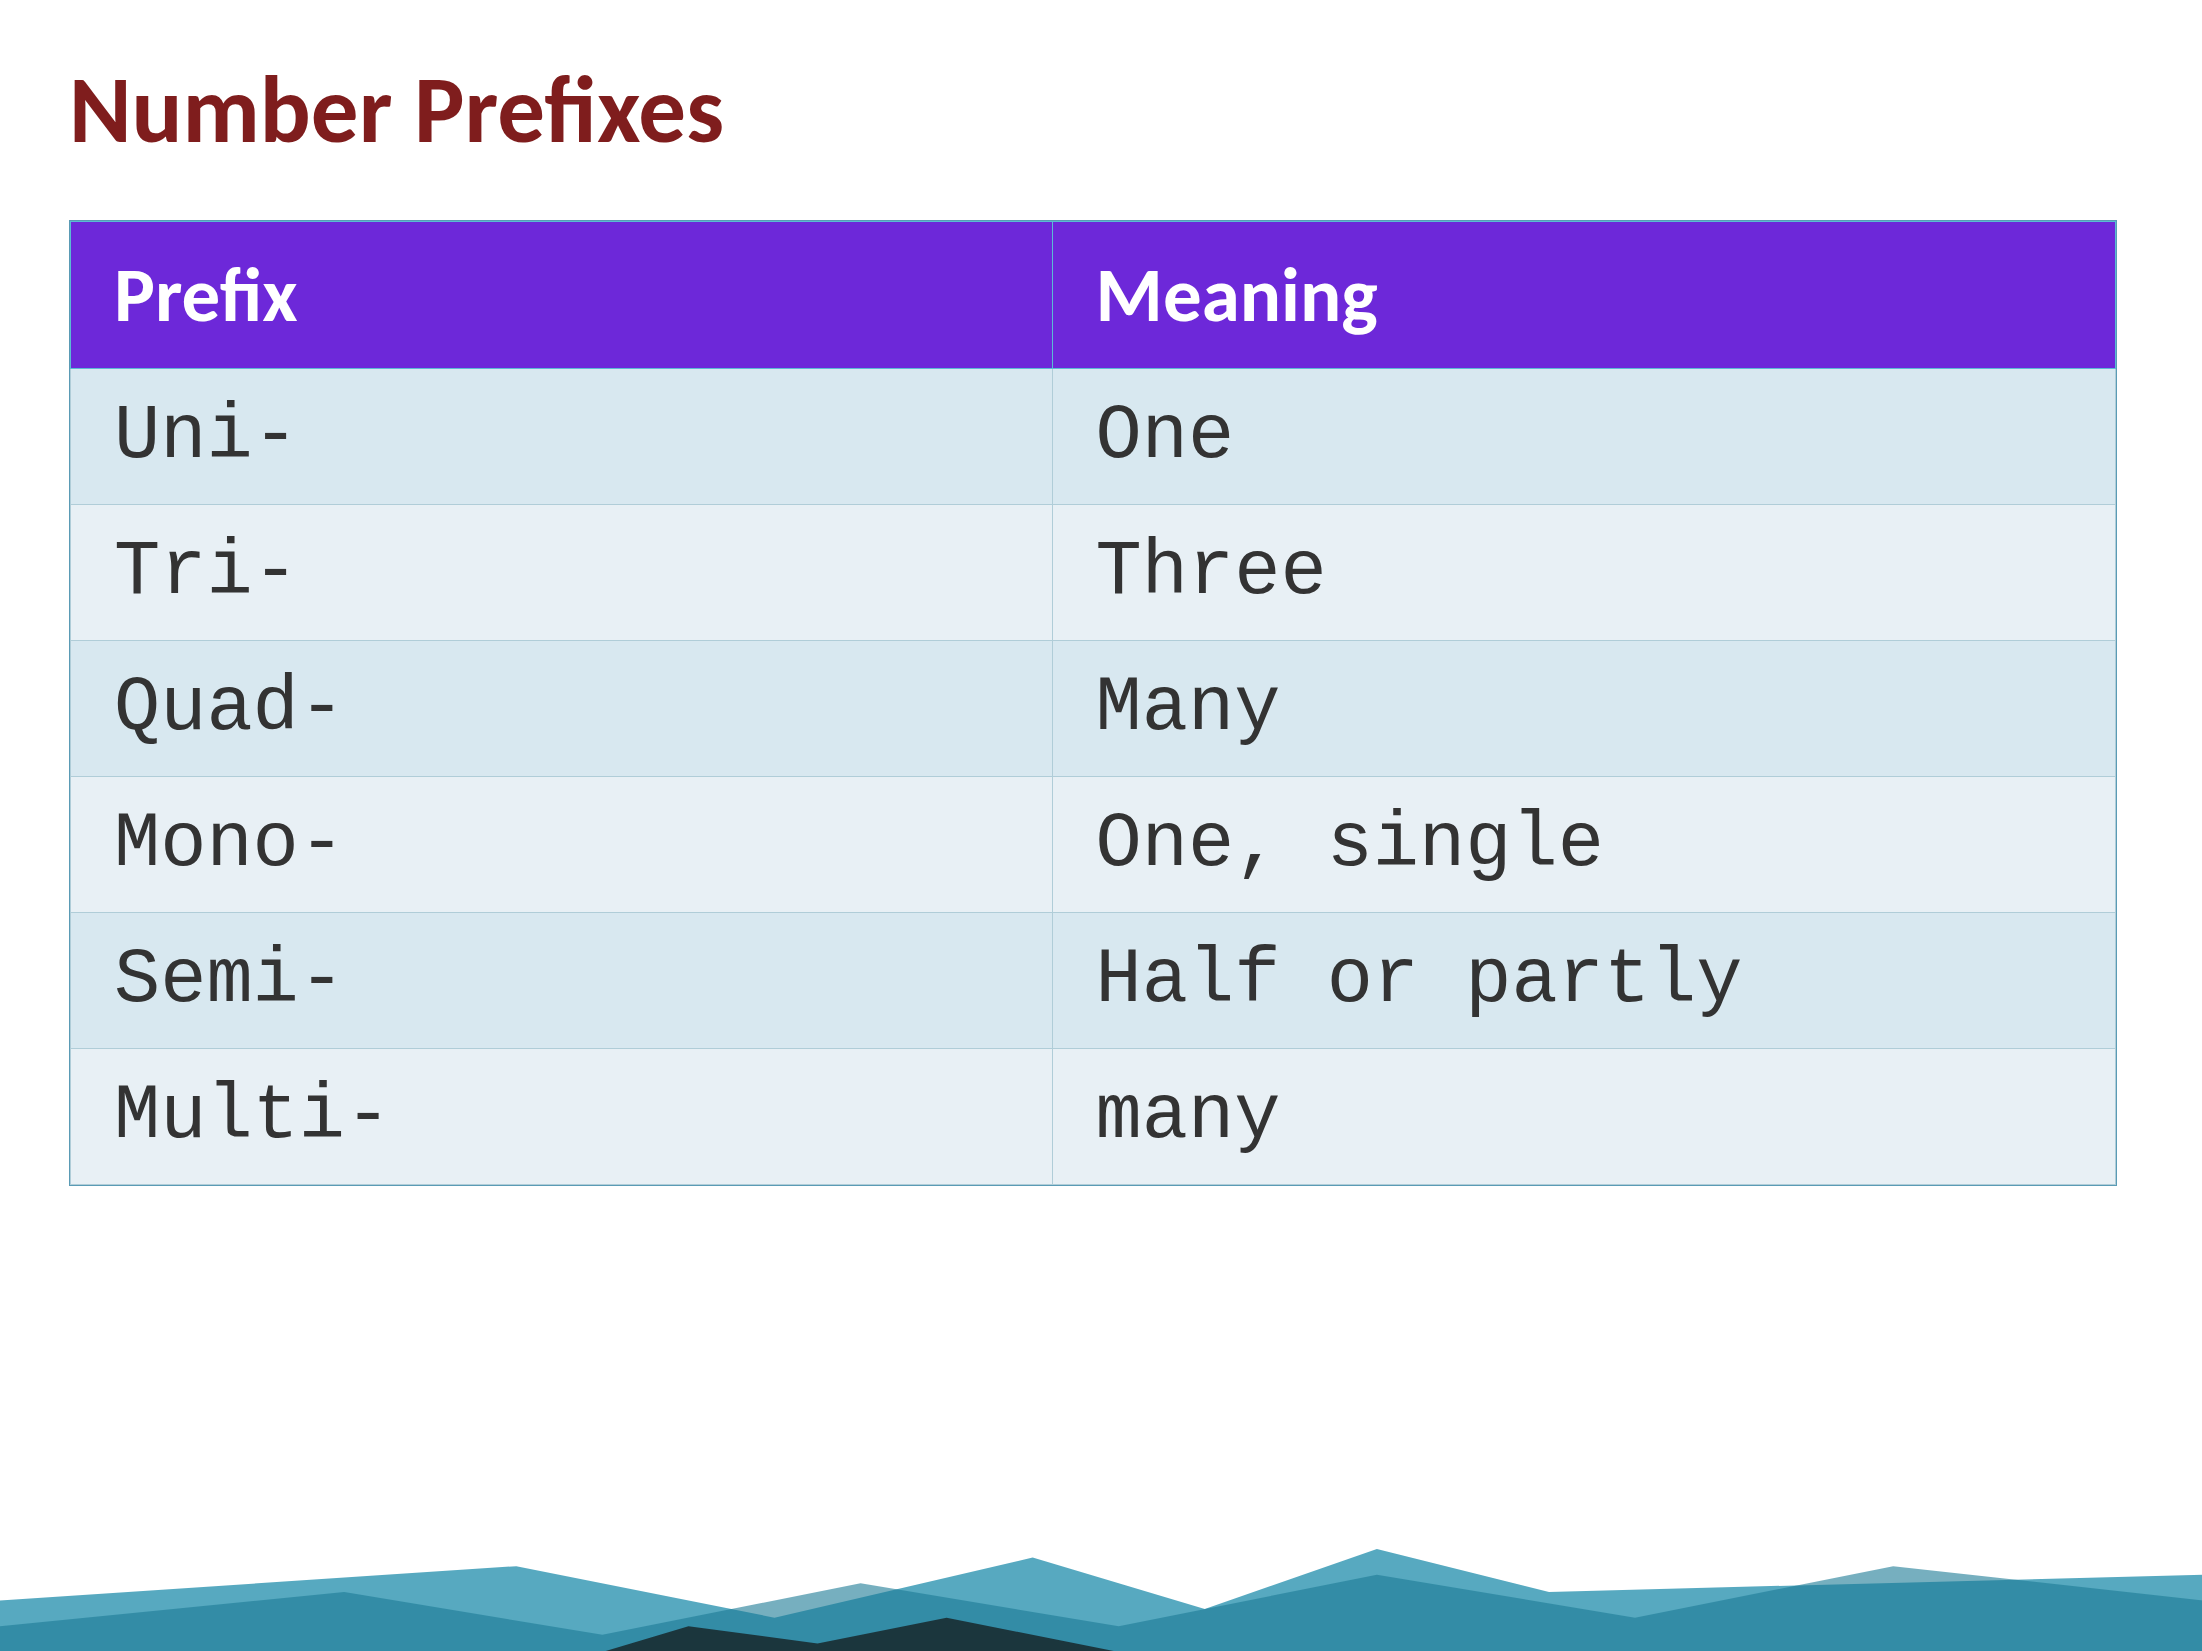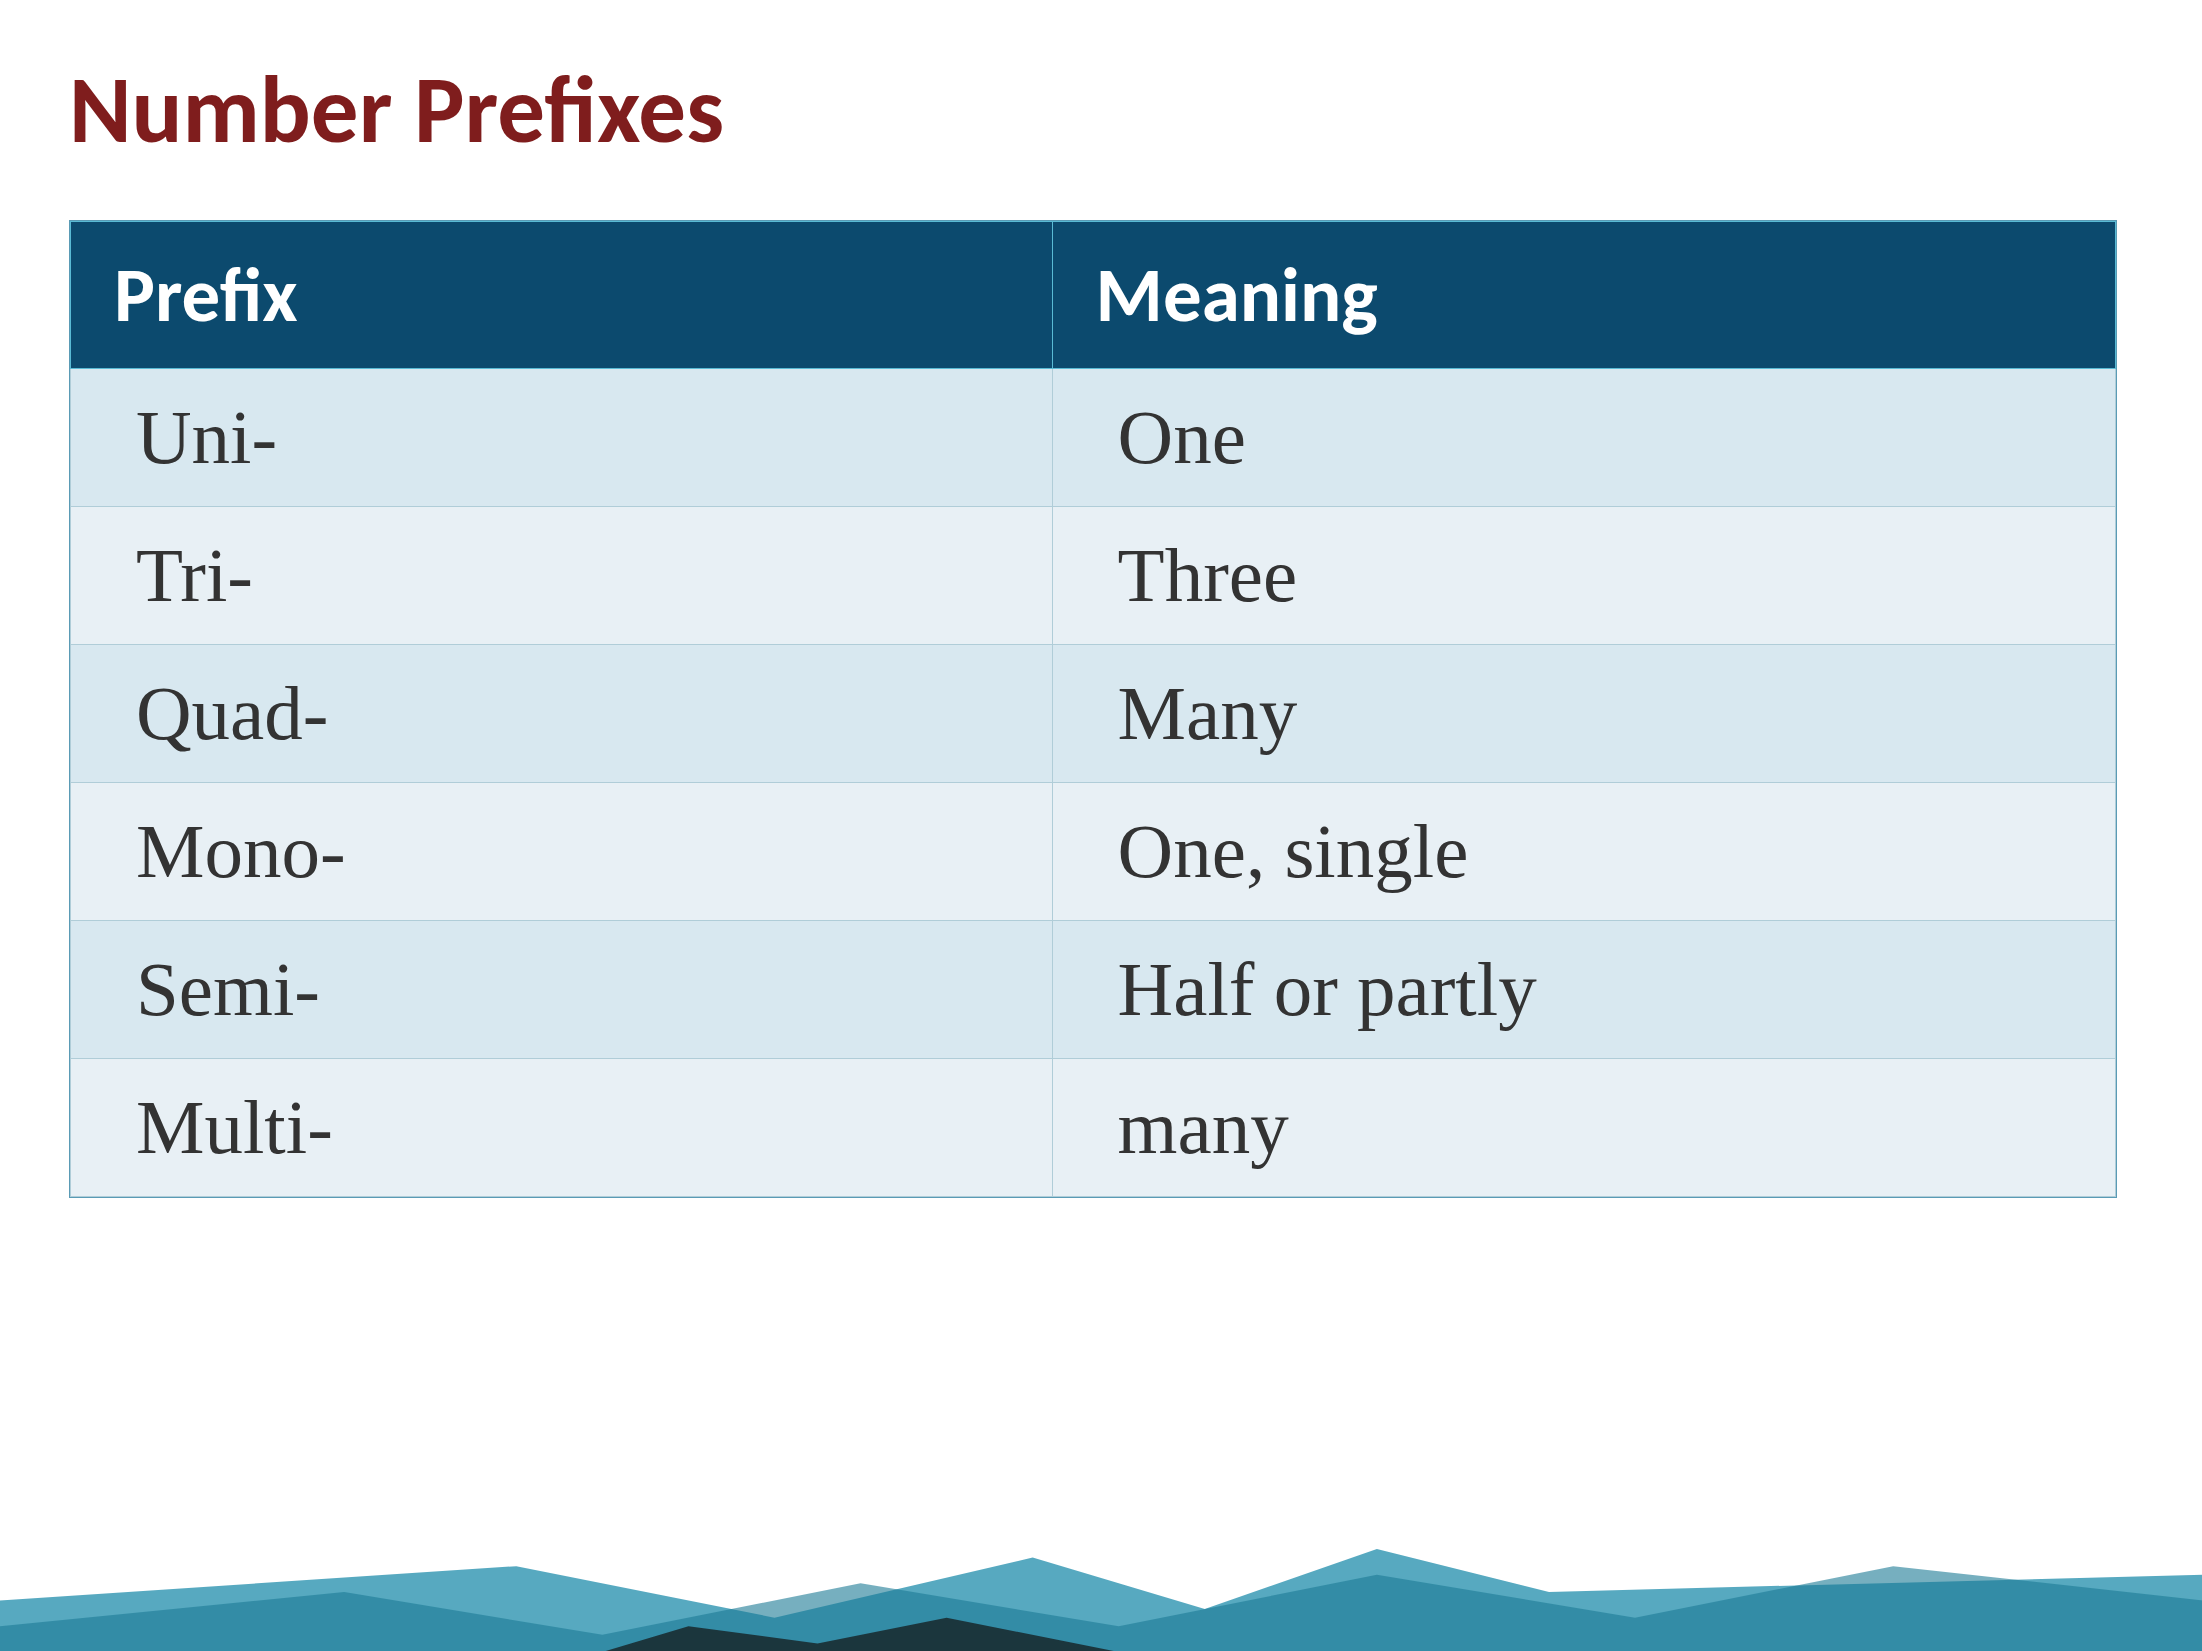--- a/index.html
+++ b/index.html
@@ -38,21 +38,21 @@
       border: 1.7px solid #5a9bb5;
     }
 
     table {
       width: 100%;
       border-collapse: collapse;
       border: 1.7px solid #5a9bb5;
     }
 
     thead tr {
-      background-color: #0c4a6e;
+      background-color: #6d28d9;
     }
 
     thead th {
       color: #ffffff;
       font-size: 77px;
       font-weight: bold;
       padding: 26px 43px;
       text-align: left;
       border: 1.7px solid #5abbd5;
       font-family: 'Calibri', Arial, sans-serif;
@@ -61,24 +61,24 @@
     tbody tr:nth-child(odd) {
       background-color: #d8e8f0;
     }
 
     tbody tr:nth-child(even) {
       background-color: #e8f0f5;
     }
 
     tbody td {
       font-size: 77px;
-      padding: 24px 65px;
+      padding: 24px 43px;
       color: #333333;
       border: 0.9px solid #b0cdd8;
-      font-family: Liberation Serif, serif;
+      font-family: Liberation Mono, monospace;
     }
 
     .col-prefix {
       width: 48%;
     }
 
     .col-meaning {
       width: 52%;
     }
 

